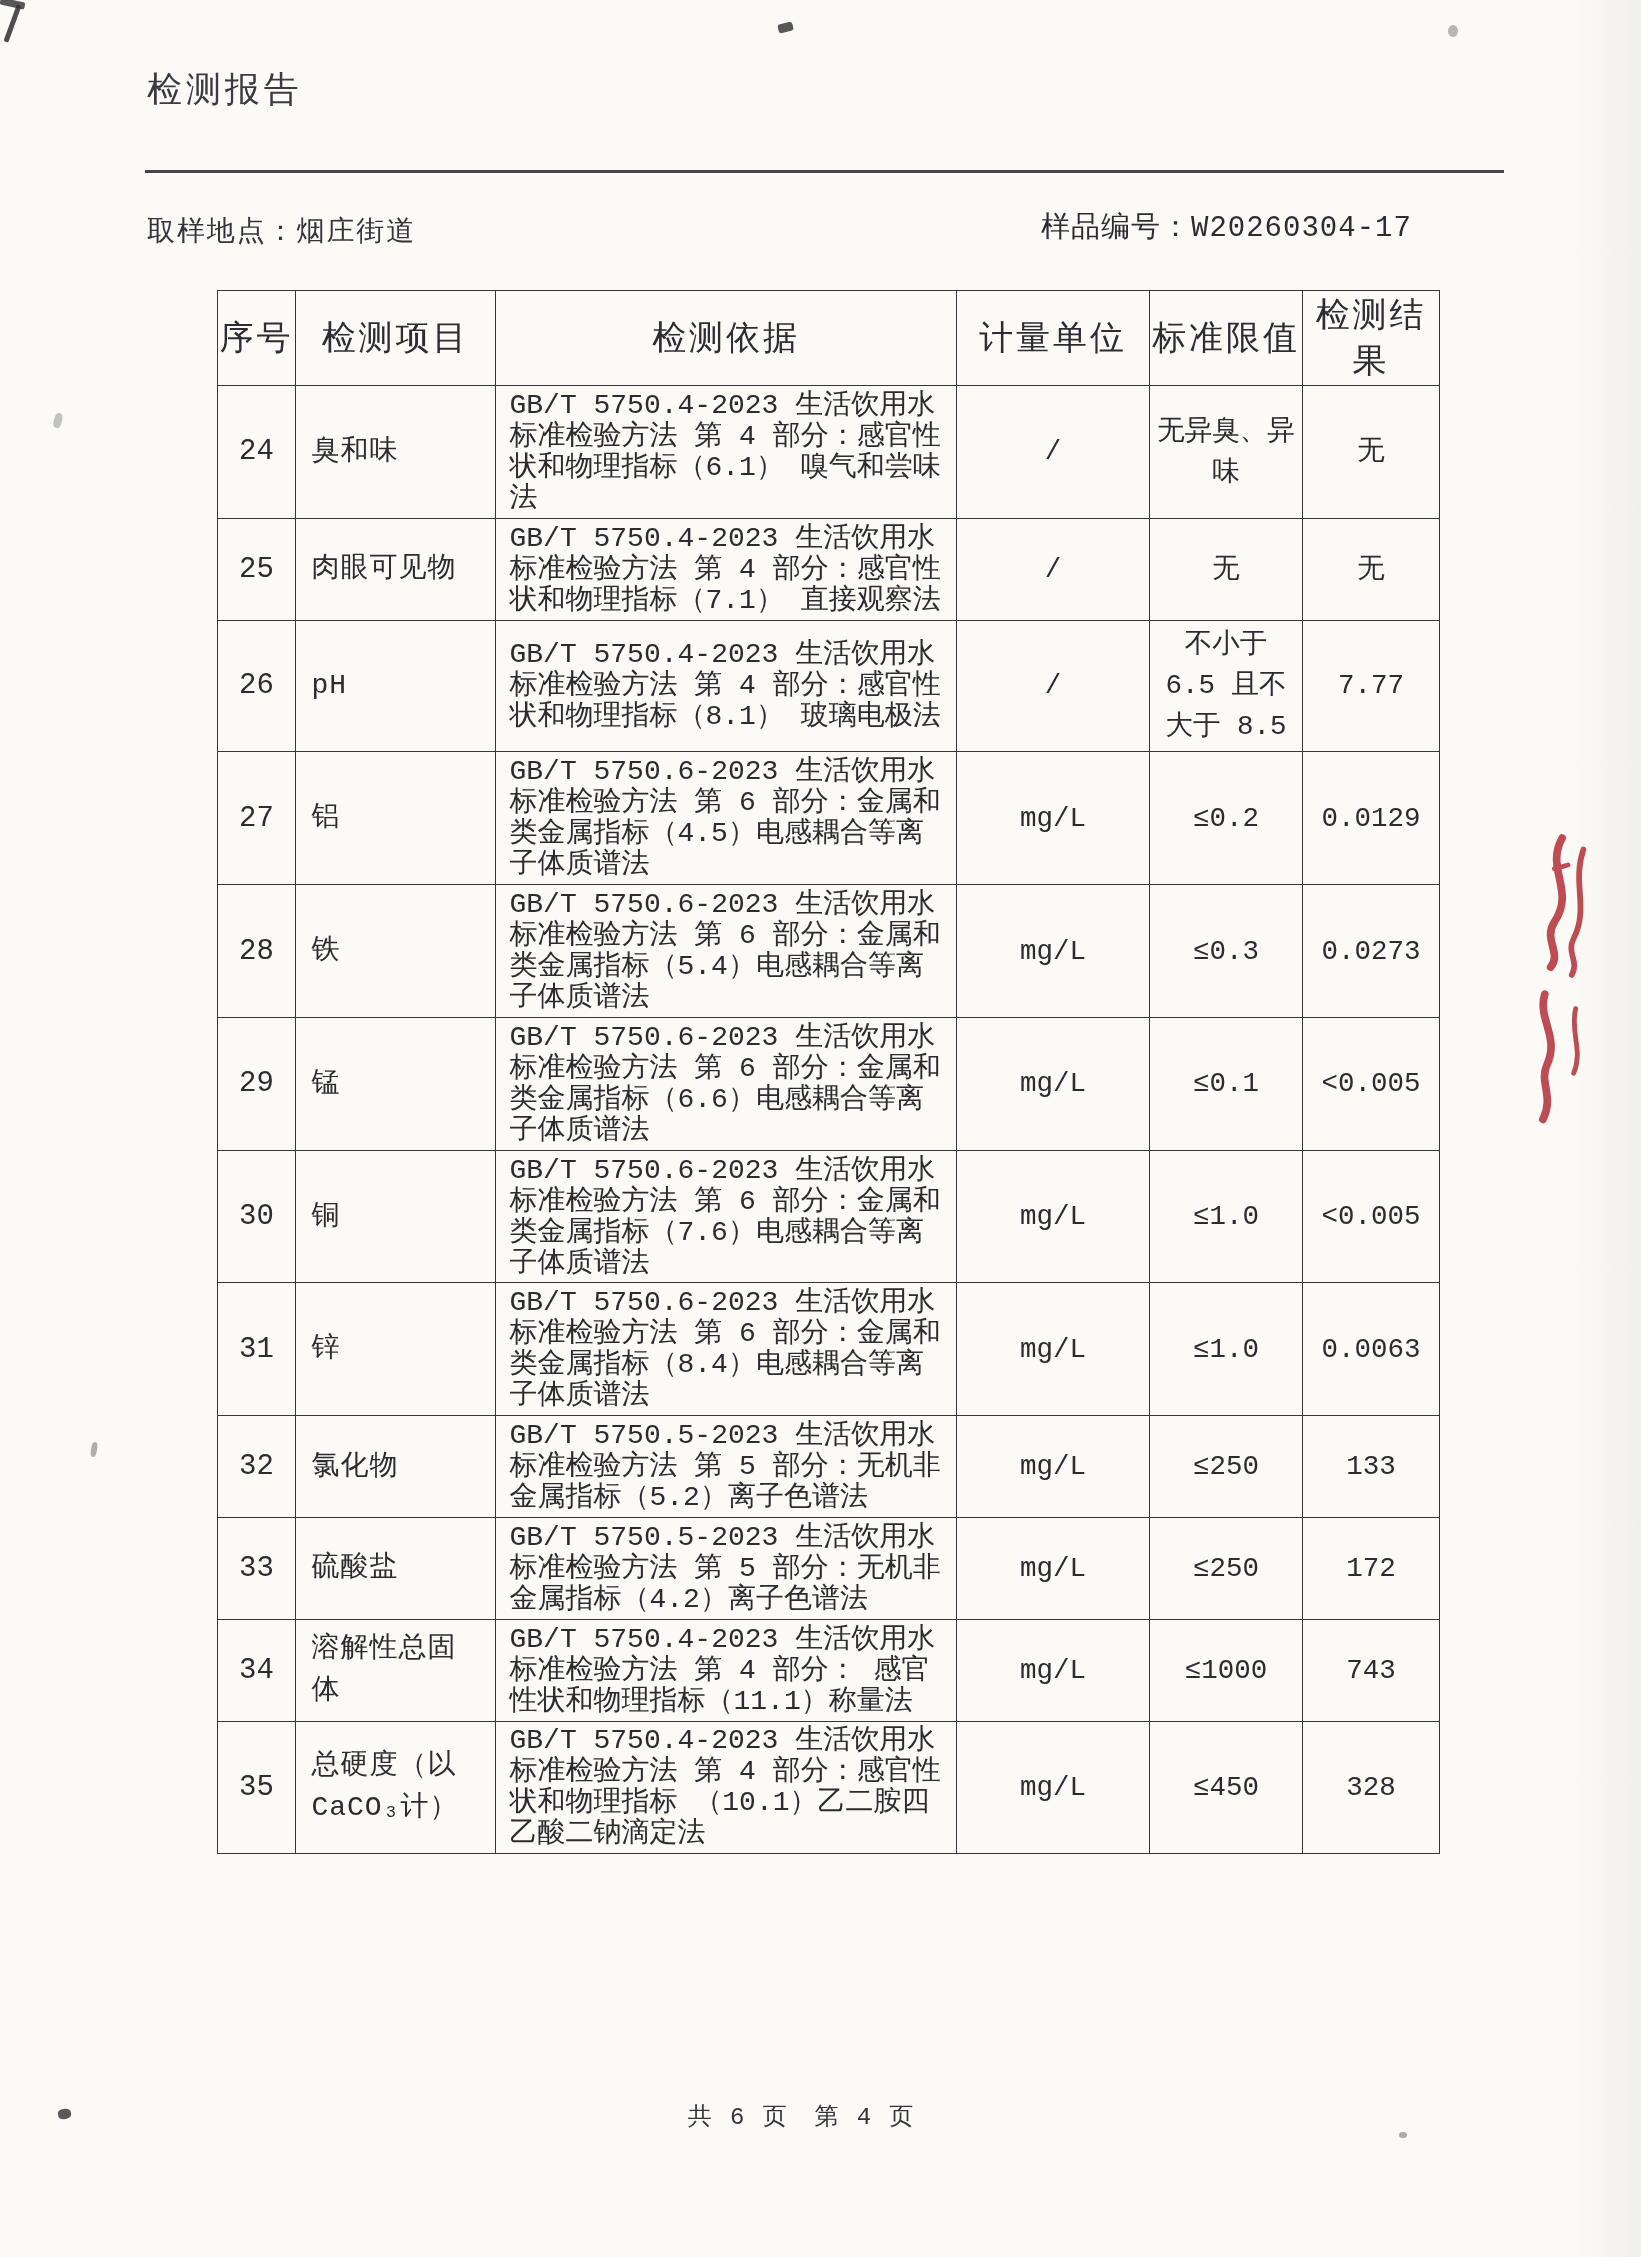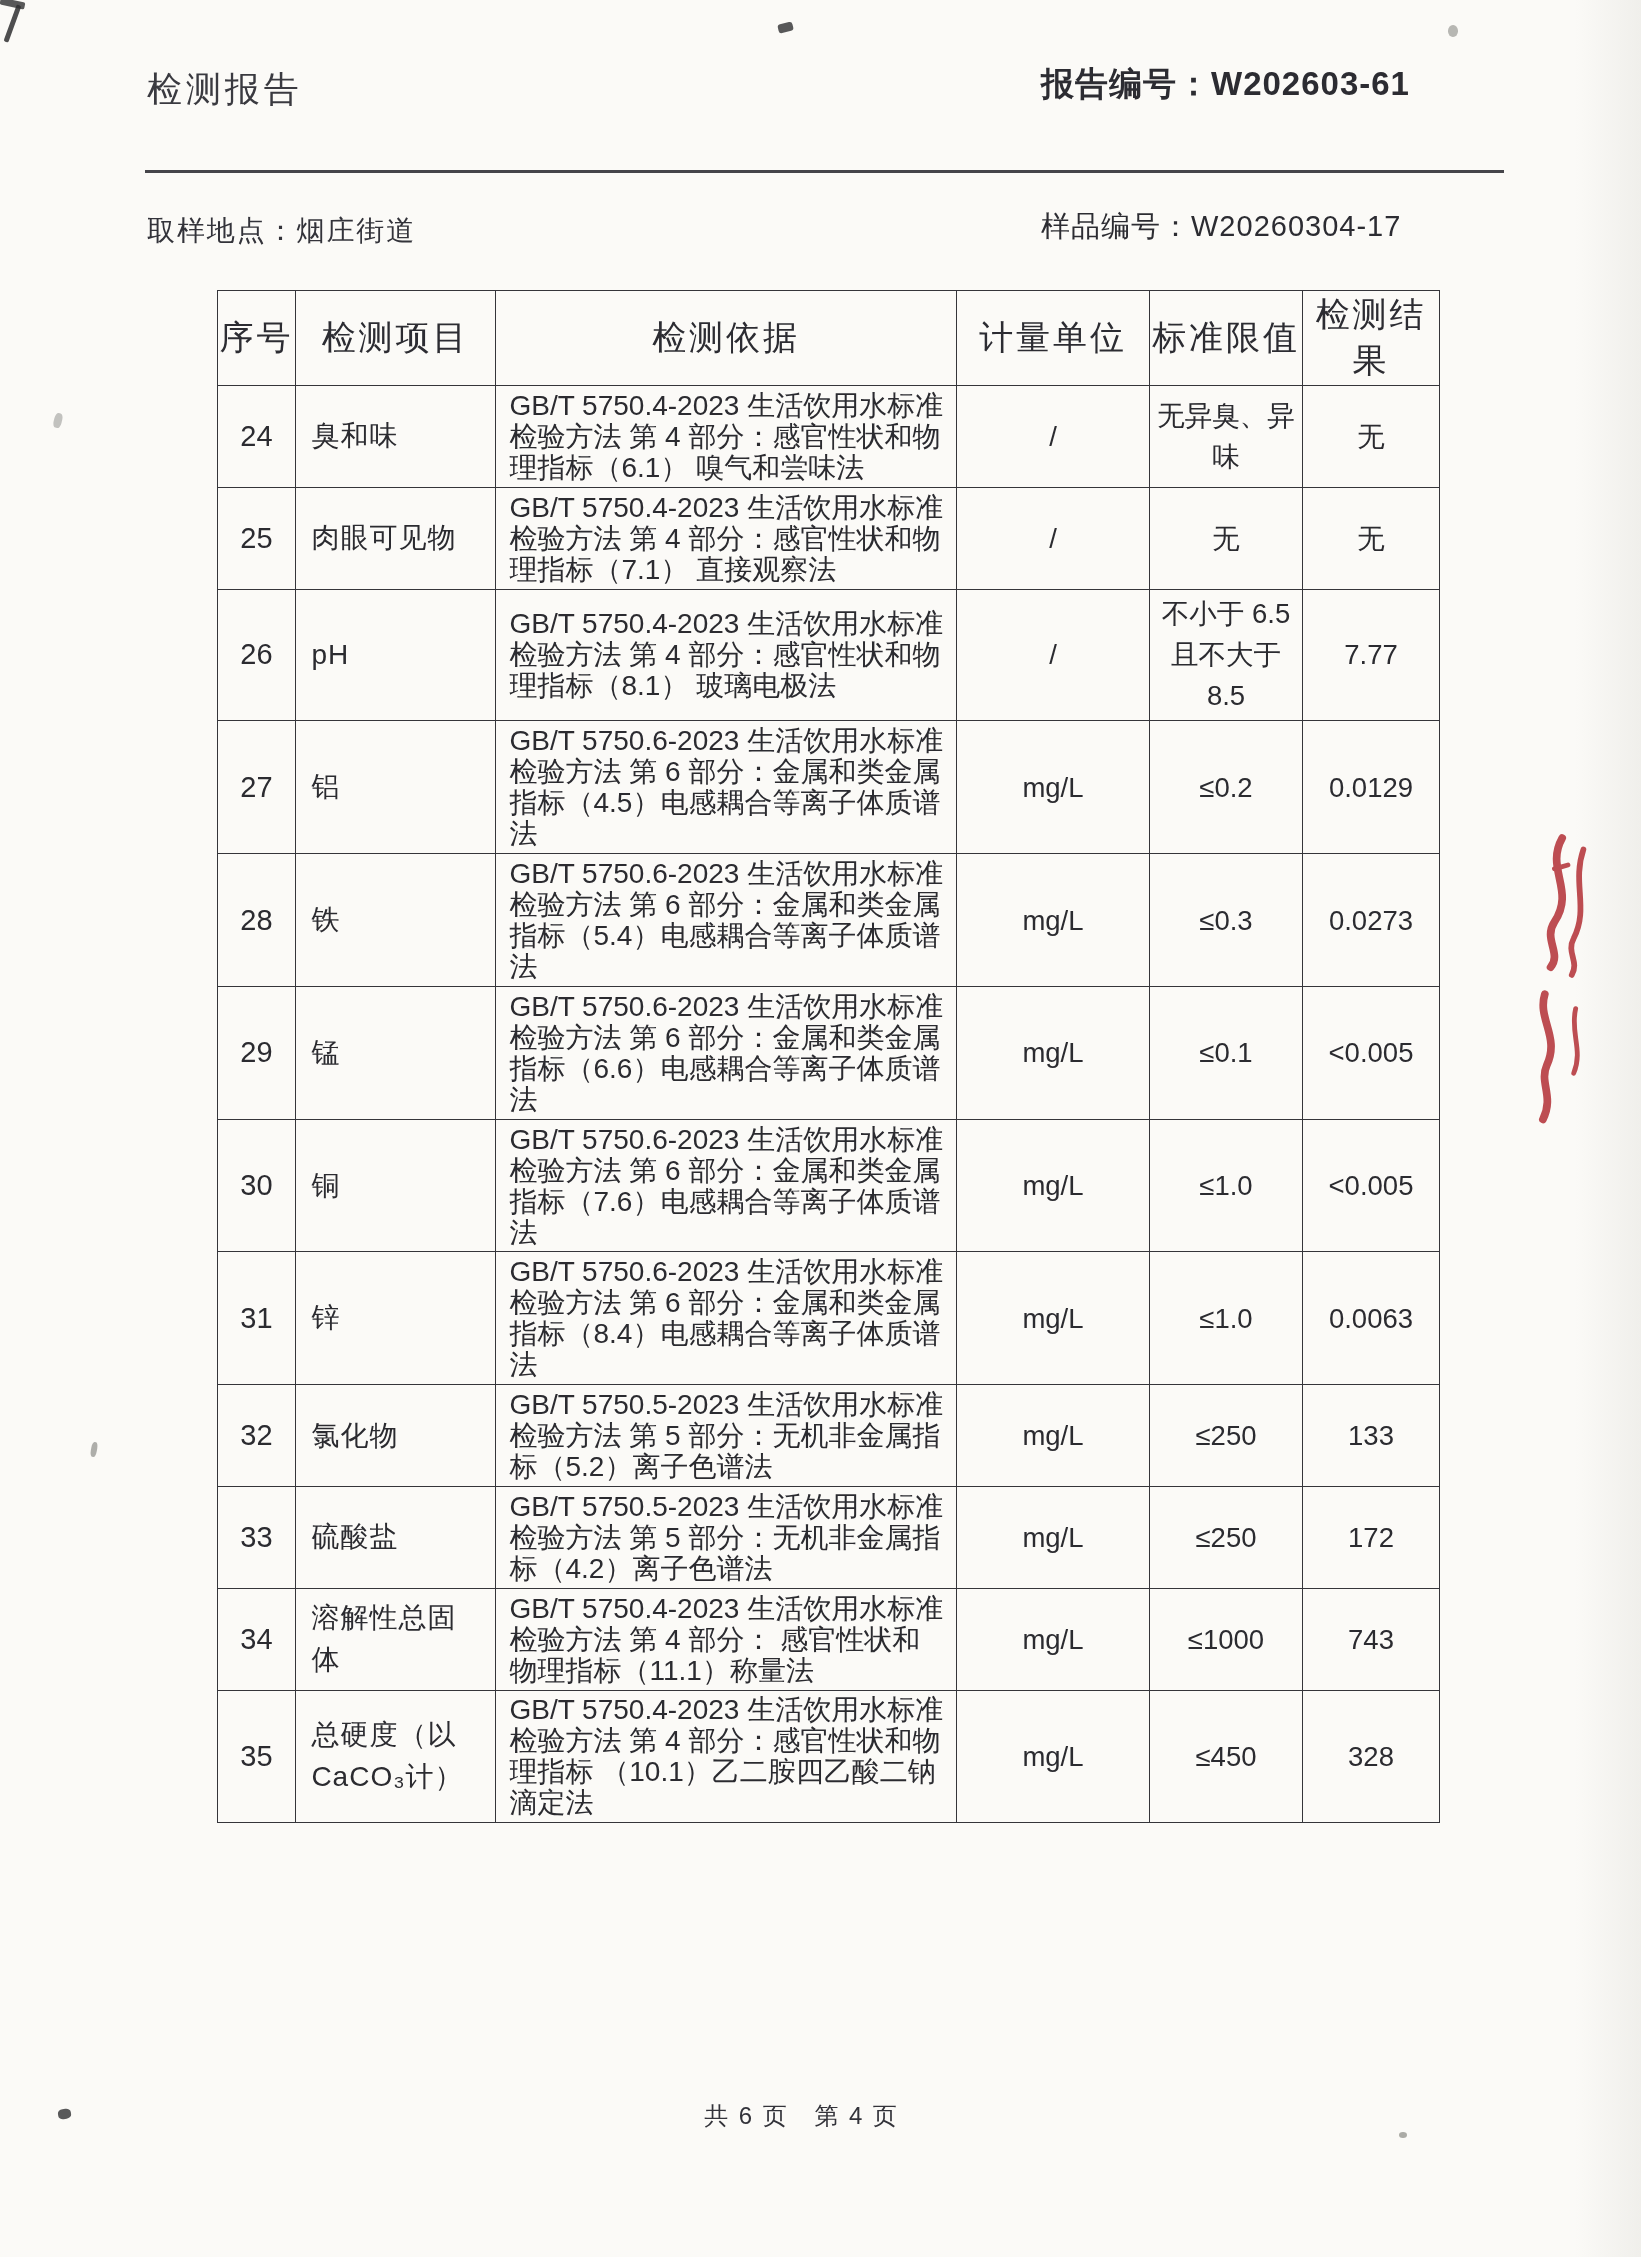--- a/index.html
+++ b/index.html
@@ -1,21 +1,21 @@
 <!DOCTYPE html>
 <html><head>
 <meta charset="utf-8">
 <style>
   html,body{margin:0;padding:0;background:#e8e8e6;}
   .page{
     position:relative;
     width:1641px;height:2257px;
     margin:0 auto;
     background:linear-gradient(to right,#fbfaf7 0%,#fbfaf7 96%,#f0efeb 100%);
-    font-family:Liberation Sans, sans-serif;
+    font-family:Liberation Mono, monospace;
     color:#26262a;
     overflow:hidden;
   }
   
   .doc-title{
     position:absolute;left:147px;top:66px;
     font-size:35px;letter-spacing:3.9px;color:#3a3a40;
   }
   .report-no{
     position:absolute;left:1041px;top:62px;
@@ -74,21 +74,20 @@
   .speck-bottom{left:58px;top:2109px;width:12.6px;height:9.7px;background:#3c3c3e;transform:rotate(-8deg);border-radius:40%;opacity:.85;}
   .speck-bottom2{left:1399px;top:2132px;width:7.7px;height:5.8px;background:#77776f;border-radius:50%;opacity:.6;}
   .stamp{left:1487px;top:830px;width:106px;height:309px;opacity:.82;}
 </style>
 </head>
 <body>
 
 <div class="page">
 
   <div class="doc-title">检测报告</div>
-  <div class="report-no"><span>报告编号：</span><span>W202603-61</span></div>
   <div class="header-rule"></div>
   <div class="sample-loc"><span>取样地点：</span><span>烟庄街道</span></div>
   <div class="sample-no"><span>样品编号：</span><span>W20260304-17</span></div>
 
   <table class="report">
     <colgroup>
       <col class="c-no">
         <col class="c-item">
         <col class="c-method">
       <col class="c-unit">

